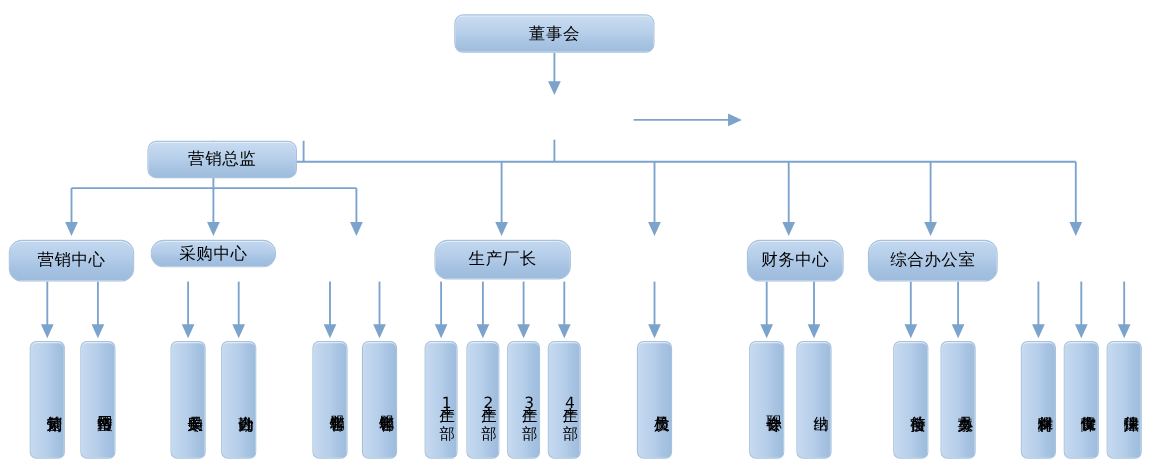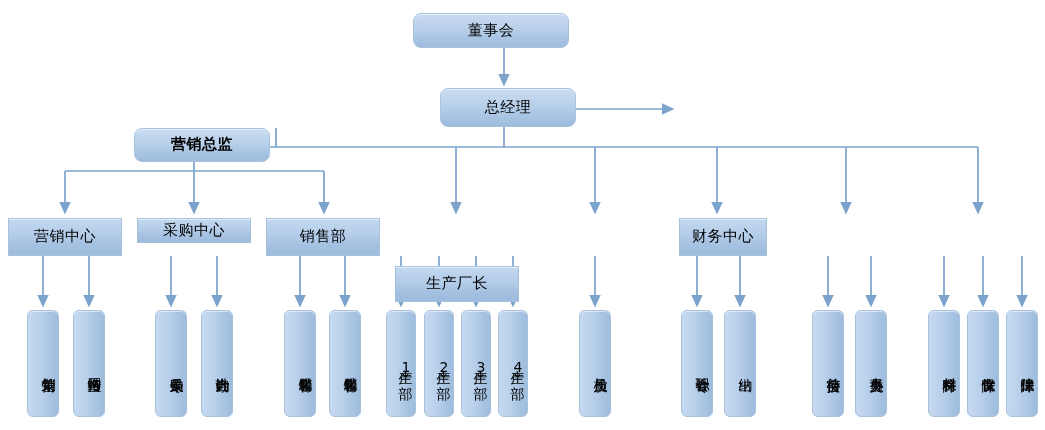--- a/index.html
+++ b/index.html
@@ -16,21 +16,21 @@
   }
   #wires{
     position:absolute;
     left:0; top:0;
     width:1045px; height:430px;
     pointer-events:none;
   }
   .node{
     position:absolute;
     box-sizing:border-box;
-    border-radius:0;
+    border-radius:12px;
     border:1px solid #a8c2de;
     background:linear-gradient(180deg,#c3d8ef 0%,#b4cde9 42%,#a6c2e2 70%,#9dbbdd 100%);
     box-shadow:0 1px 0 rgba(255,255,255,0.55) inset;
     display:flex;
     align-items:center;
     justify-content:center;
     color:#000000;
     font-size:15px;
     line-height:1.15;
     letter-spacing:0.5px;
@@ -116,48 +116,45 @@
 
       <path d="M828,256 L828,301" marker-end="url(#ah)"></path>
       <path d="M871,256 L871,301" marker-end="url(#ah)"></path>
 
       <path d="M944,256 L944,301" marker-end="url(#ah)"></path>
       <path d="M983,256 L983,301" marker-end="url(#ah)"></path>
       <path d="M1022,256 L1022,301" marker-end="url(#ah)"></path>
     </g>
   </svg>
 
-  <div class="node top" style="left:413px;top:13px;width:156px;height:35px;">
+  <div class="node top" style="left:413px;top:13px;width:182px;height:35px;">
     <span>董事会</span>
   </div>
 
-  <div class="node top" style="left:440px;top:88px;width:136px;height:39px;">
-    <span>总经理</span>
-  </div>
-
-
-  <div class="node top" style="left:134px;top:128px;width:136px;height:34px;font-weight:bold;">
+
+
+  <div class="node top" style="left:134px;top:128px;width:136px;height:34px;">
     <span>营销总监</span>
   </div>
 
   <div class="node" style="left:8px;top:218px;width:114px;height:38px;">
     <span>营销中心</span>
   </div>
   <div class="node" style="left:137px;top:218px;width:114px;height:25px;">
     <span>采购中心</span>
   </div>
-  <div class="node" style="left:266px;top:218px;width:114px;height:38px;">
-    <span>销售部</span>
-  </div>
-  <div class="node" style="left:395px;top:218px;width:124px;height:36px;margin-top:48px;">
+  <div class="node" style="left:395px;top:218px;width:124px;height:36px;">
     <span>生产厂长</span>
   </div>
   <div class="node" style="left:679px;top:218px;width:88px;height:38px;">
     <span>财务中心</span>
   </div>
+  <div class="node" style="left:789px;top:218px;width:118px;height:38px;">
+    <span>综合办公室</span>
+  </div>
 
   <div class="node leaf" style="left:27px;top:310px;width:32px;height:107px;">
     <span class="leaf-text">营销策划</span>
   </div>
   <div class="node leaf" style="left:73px;top:310px;width:32px;height:107px;">
     <span class="leaf-text">网络宣传</span>
   </div>
 
   <div class="node leaf" style="left:155px;top:310px;width:32px;height:107px;">
     <span class="leaf-text">采购专员</span>

